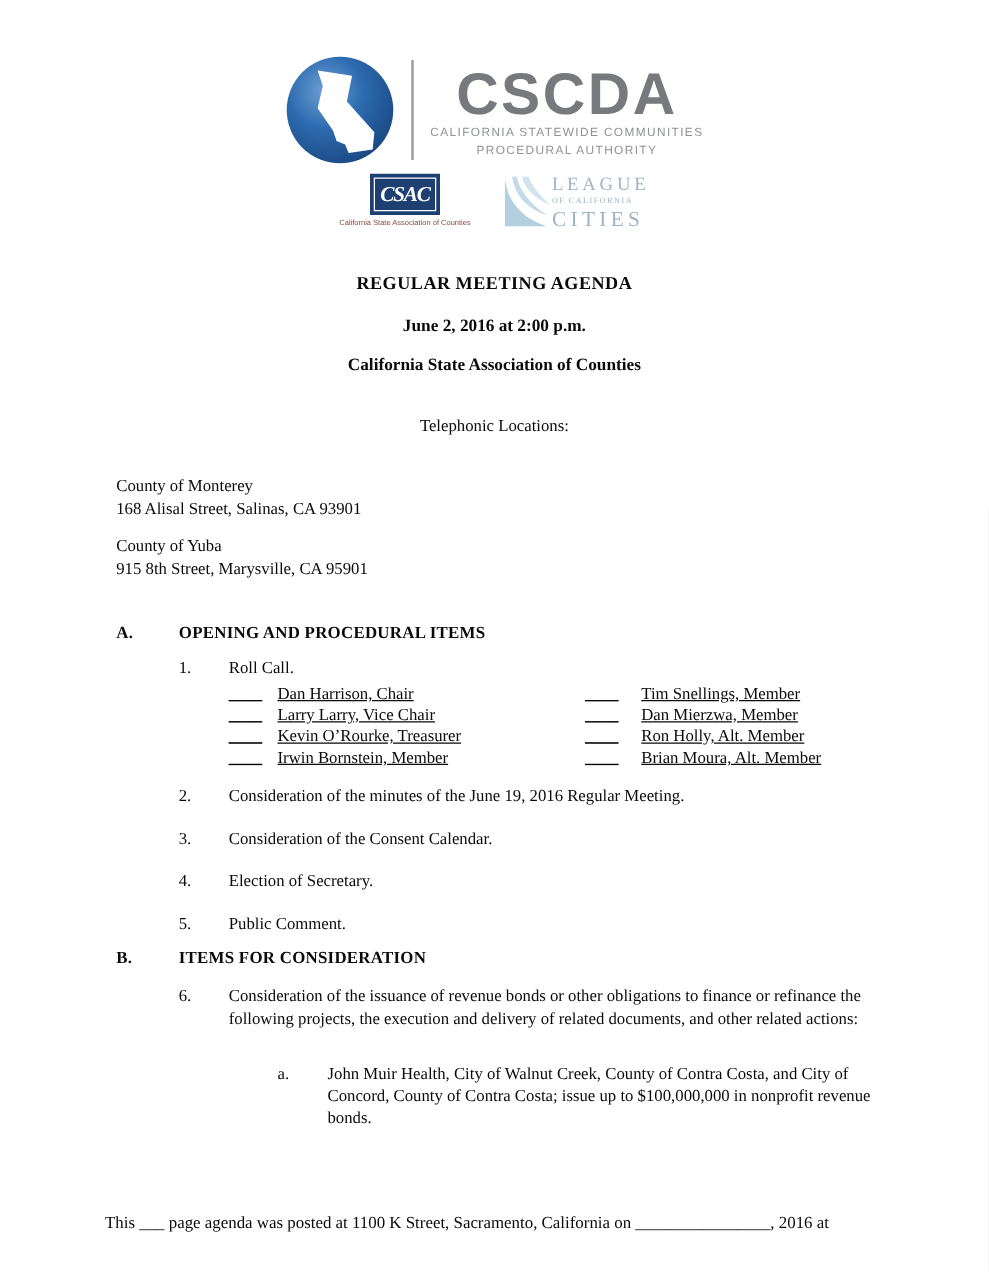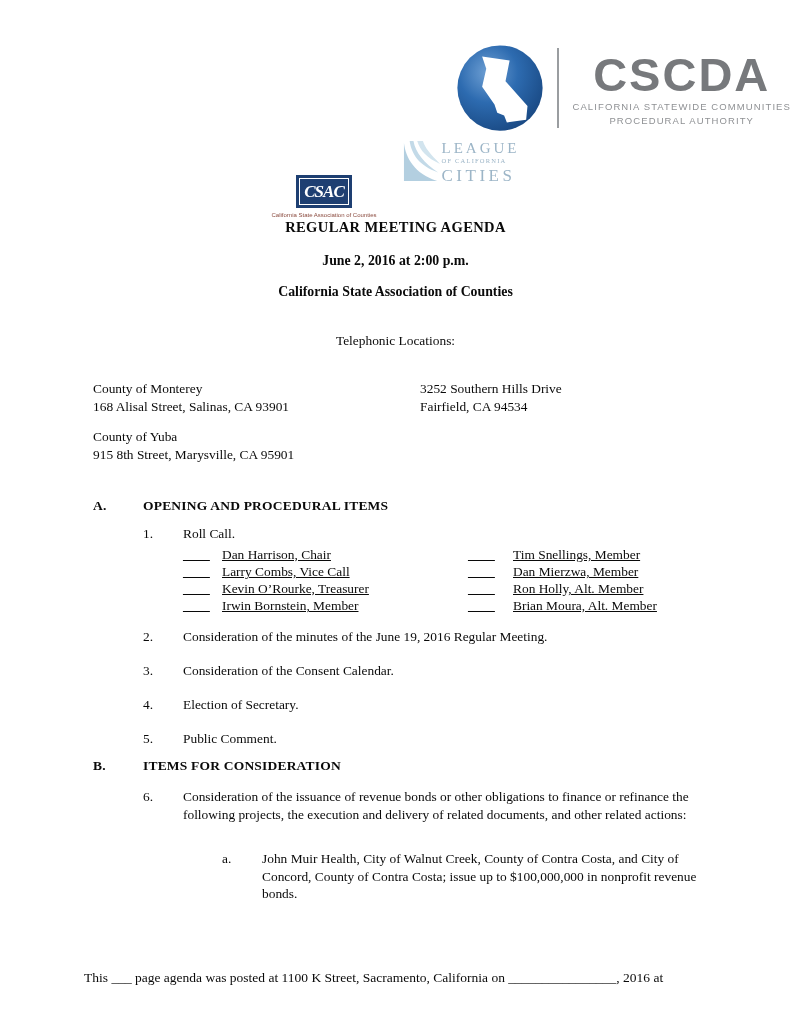--- a/index.html
+++ b/index.html
@@ -9,36 +9,36 @@
     width:791px; height:1024px;
     margin:0 auto;
     background:#ffffff;
     font-family:"Liberation Serif", serif;
     color:#0a0a0a;
     overflow:hidden;
   }
   .abs { position:absolute; }
 
   
-  .logo-wrap { top:44px; left:0; right:0; display:flex; justify-content:flex-end; align-items:center; gap:13px; }
+  .logo-wrap { top:44px; left:0; right:0; display:flex; justify-content:center; align-items:center; gap:13px; }
   .logo-circle { width:88px; height:88px; flex:0 0 auto; }
   .logo-divider { width:2px; height:80px; background:#9a9da0; }
   .logo-textblock { display:flex; flex-direction:column; align-items:center; }
   .logo-acronym {
     font-family:"Liberation Sans", sans-serif; font-weight:bold;
     font-size:47px; line-height:1; color:#77797c; letter-spacing:2px;
   }
   .logo-sub {
     font-family:"Liberation Sans", sans-serif; color:#8f9194;
     font-size:9.5px; letter-spacing:1.1px; margin-top:3px; white-space:nowrap;
   }
 
   
   .partners { top:139px; left:0; right:0; display:flex; justify-content:center; align-items:flex-start; gap:26px; }
-  .csac { display:flex; flex-direction:column; align-items:center;margin-top:36px; }
+  .csac { display:flex; flex-direction:column; align-items:center; }
   .csac-box { position:relative; width:56px; height:33px; background:#1e3f72; display:flex; align-items:center; justify-content:center; }
   .csac-box::after { content:""; position:absolute; inset:3px; border:1px solid #ffffff; pointer-events:none; }
   .csac-acronym { color:#ffffff; font-family:"Liberation Serif", serif; font-style:italic; font-weight:bold; font-size:17px; letter-spacing:-1px; }
   .csac-caption { margin-top:4px; font-family:"Liberation Sans", sans-serif; font-size:6px; color:#8a4a3e; white-space:nowrap; }
   .league { display:flex; align-items:center; gap:1px; padding-top:2px; }
   .league-swoosh { width:38px; height:42px; }
   .league-text { color:#9cb5c7; font-family:"Liberation Serif", serif; line-height:1; }
   .league-l1 { font-size:15px; letter-spacing:3px; }
   .league-l2 { font-size:6.5px; letter-spacing:1.2px; margin-top:2px; }
   .league-l3 { font-size:17px; letter-spacing:3.5px; margin-top:2px; }
@@ -132,24 +132,20 @@
     <div>California State Association of Counties</div>
   </div>
   <div class="abs telephonic">Telephonic Locations:</div>
 
   <div class="abs locations">
     <div class="loc-row">
       <div class="loc-col1">
         <div>County of Monterey</div>
         <div>168 Alisal Street, Salinas, CA 93901</div>
       </div>
-      <div class="loc-col2">
-        <div>3252 Southern Hills Drive</div>
-        <div>Fairfield, CA 94534</div>
-      </div>
     </div>
     <div class="loc-row loc-row2">
       <div class="loc-col1">
         <div>County of Yuba</div>
         <div>915 8th Street, Marysville, CA 95901</div>
       </div>
     </div>
   </div>
 
   <div class="abs section-heading sec-a">
@@ -164,21 +160,21 @@
 
   <div class="abs rollcall">
     <div class="rc-row">
       <span class="rc-blank">____</span>
       <span>Dan Harrison, Chair</span>
       <span class="rc-blank">____</span>
       <span>Tim Snellings, Member</span>
     </div>
     <div class="rc-row">
       <span class="rc-blank">____</span>
-      <span>Larry Combs, Vice Call</span>
+      <span>Larry Larry, Vice Chair</span>
       <span class="rc-blank">____</span>
       <span>Dan Mierzwa, Member</span>
     </div>
     <div class="rc-row">
       <span class="rc-blank">____</span>
       <span>Kevin O’Rourke, Treasurer</span>
       <span class="rc-blank">____</span>
       <span>Ron Holly, Alt. Member</span>
     </div>
     <div class="rc-row">

